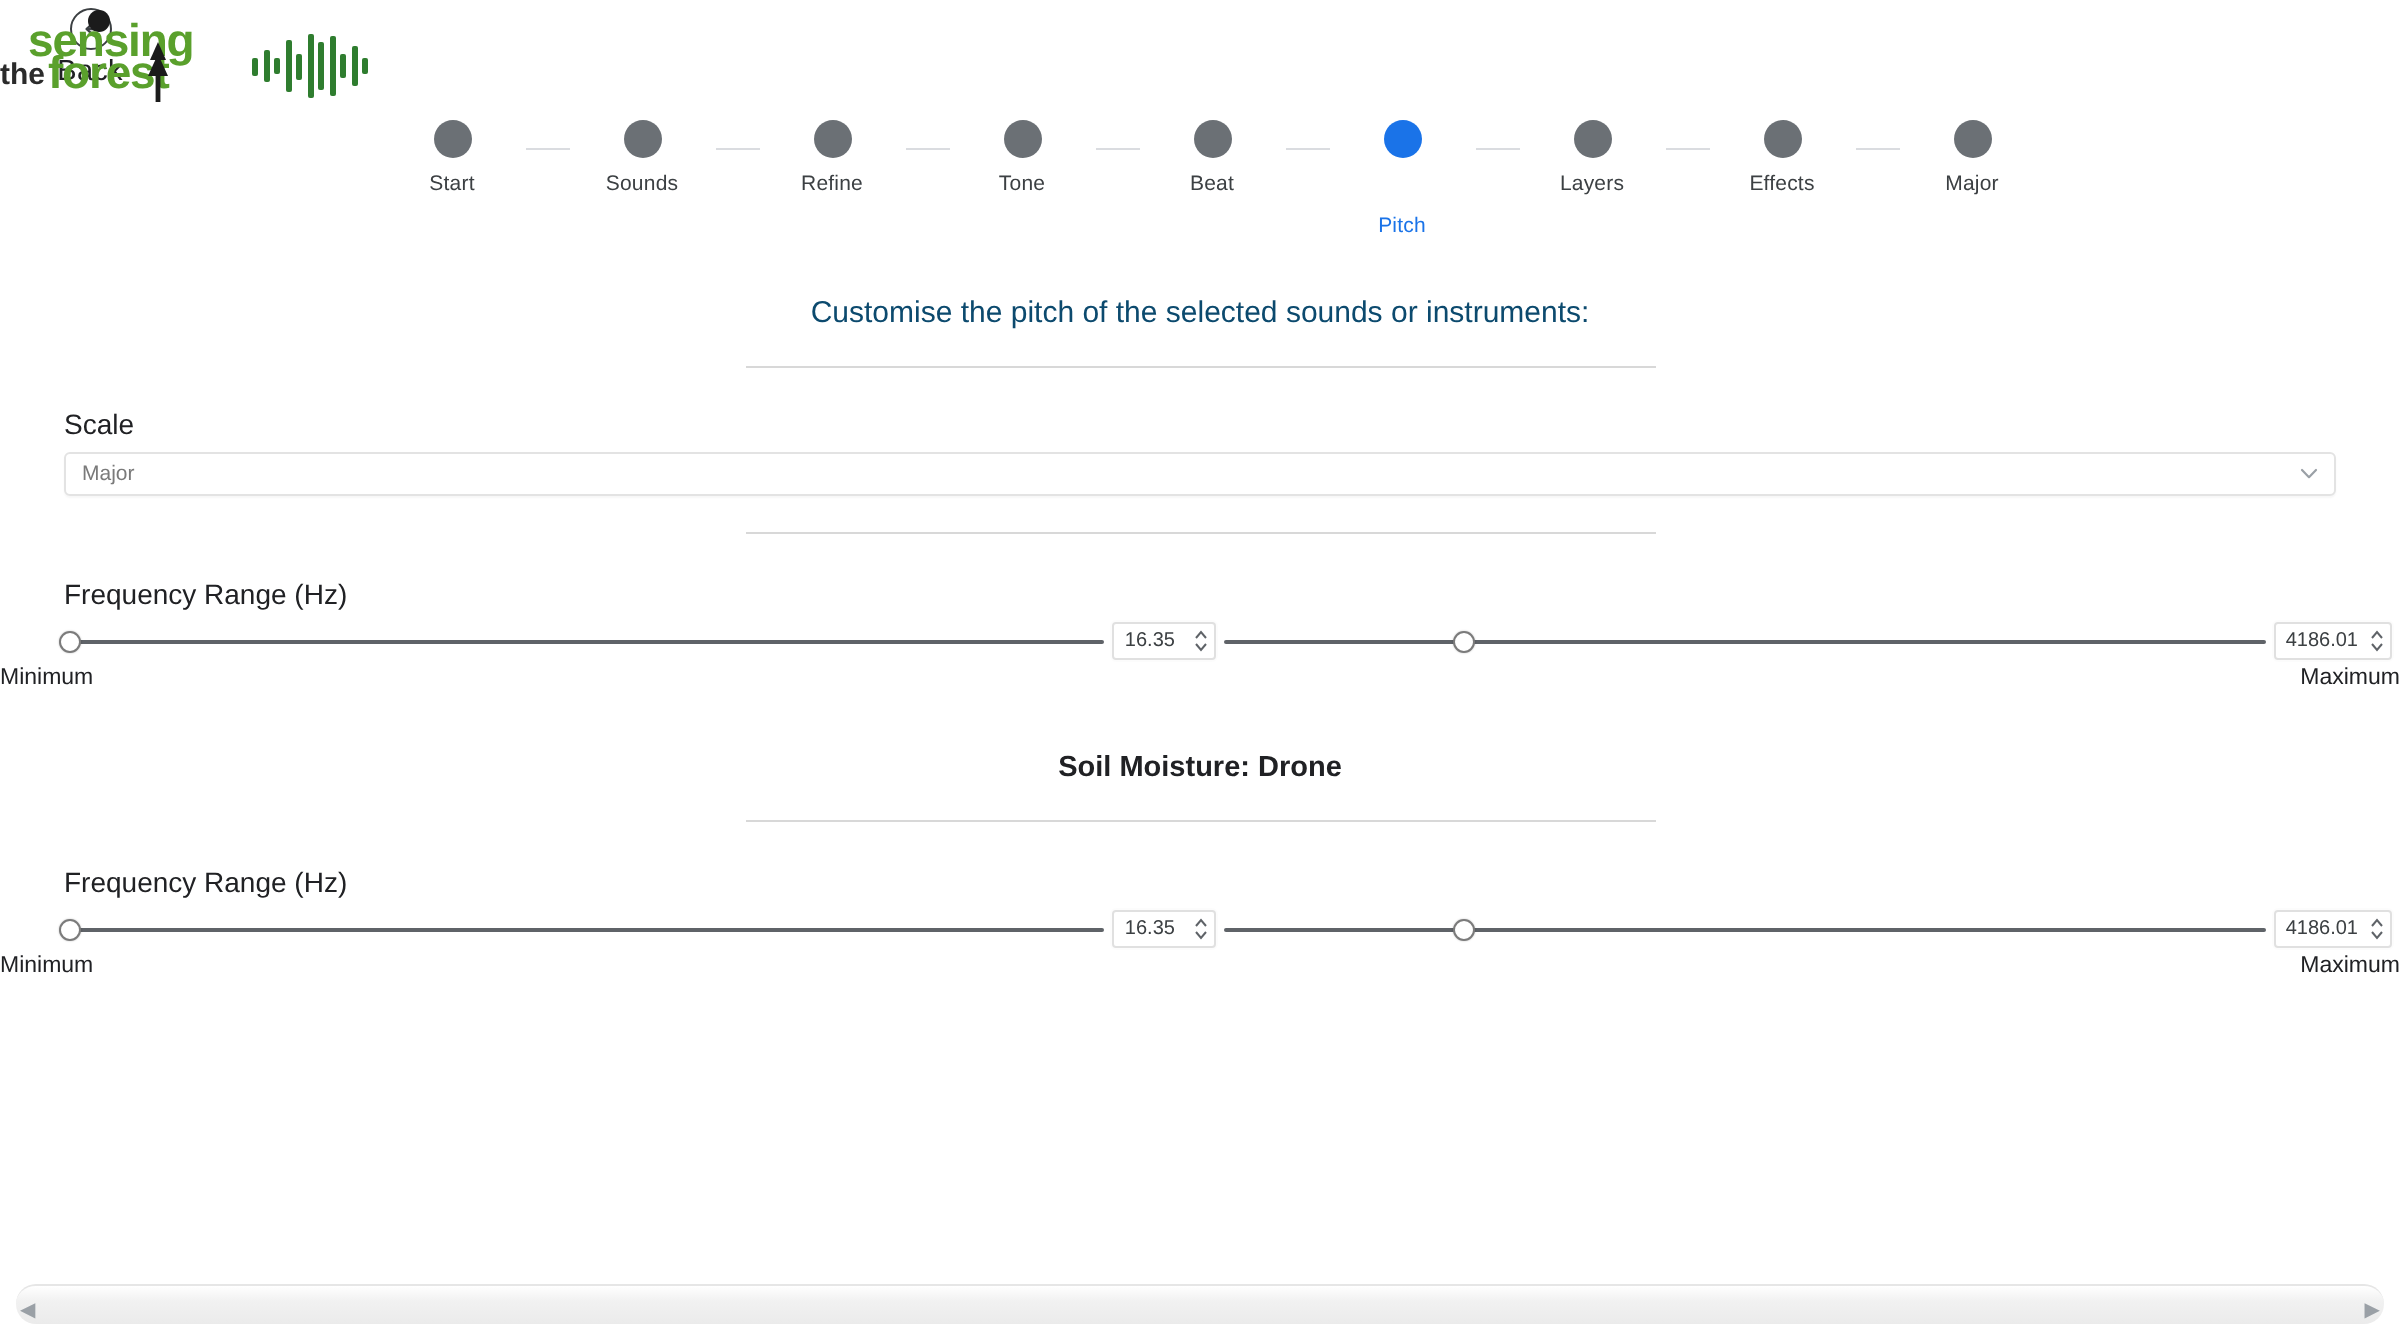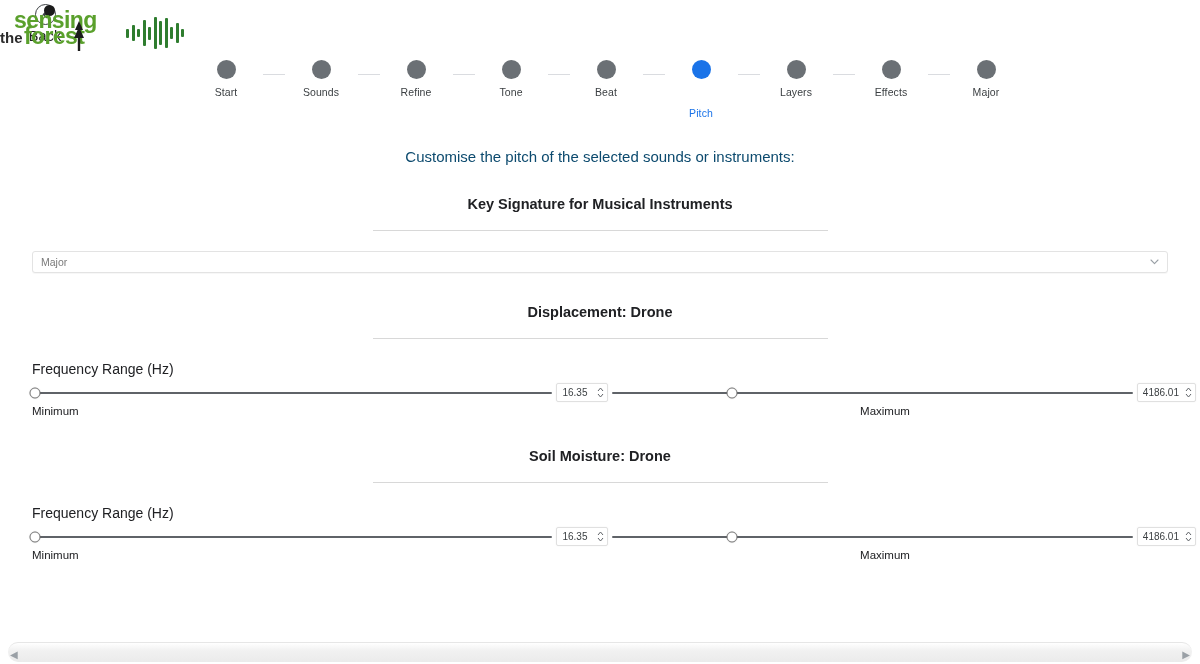--- a/index.html
+++ b/index.html
@@ -141,22 +141,22 @@
     border: 1px solid #e0e0e0; border-radius: 2px;
     background: #fff;
     display:flex; align-items:center; justify-content:space-between;
     padding: 0 3px 0 5px; margin: 0 4px;
     box-shadow: 0 0 0 1px rgba(0,0,0,0.01);
   }
   .numbox .nval { font-size: 10px; color: #3c4043; }
   .spin { display:flex; flex-direction:column; margin-left: 6px; gap:1px; }
 
   .range-captions { display:flex; width:100%; margin-top: 3px; }
-  .cap-min { width: 570px; text-align:left; padding-left: 32px; font-size: 11.5px; color:#202124; }
-  .cap-max { flex:1; text-align:center; padding-left: 0px; font-size: 11.5px; color:#202124; }
+  .cap-min { width: 570px; text-align:left; font-size: 11.5px; color:#202124; }
+  .cap-max { flex:1; text-align:right; padding-left: 0px; font-size: 11.5px; color:#202124; }
 
   .slider.min-slider { margin-left: 32px; }
   .slider.max-slider { margin-right: 0px; }
 
   
   .scroll-overlay {
     position:absolute; left: 8px; right: 8px; bottom: 2px; height: 20px;
     background: linear-gradient(to bottom, rgba(255,255,255,0.0) 0%, #f1f1f1 40%, #ebebeb 100%);
     border-radius: 10px;
     border-top: 1px solid #e6e6e6;
@@ -249,36 +249,35 @@
       <div class="step">
         <div class="bubble"></div>
         <div class="slabel">Major</div>
       </div>
     </div>
 
   <div class="content">
 
     <div class="intro">Customise the pitch of the selected sounds or instruments:</div>
 
-    <div class="section-title">Key Signature for Musical Instruments</div>
     <div class="divider"></div>
 
 
     <div class="field">
+      <div class="field-label">Scale</div>
       <div class="select-box">
         <span class="select-val">Major</span>
         <svg class="chev" width="9" height="6" viewBox="0 0 9 6" aria-hidden="true">
           <path d="M1 1 L4.5 4.6 L8 1" fill="none" stroke="#9aa0a6" stroke-width="1.1" stroke-linecap="round" stroke-linejoin="round"></path>
         </svg>
       </div>
     </div>
 
     <div id="sections">
         <div>
-          <div class="section-title">Displacement: Drone</div>
           <div class="divider"></div>
           <div class="range-block">
             <div class="range-title">Frequency Range (Hz)</div>
             <div class="range-row">
               <div class="slider min-slider">
                 <div class="track"></div>
                 <div class="thumb" style="left:0.5%"></div>
               </div>
               <div class="numbox">
                 <span class="nval">16.35</span>

